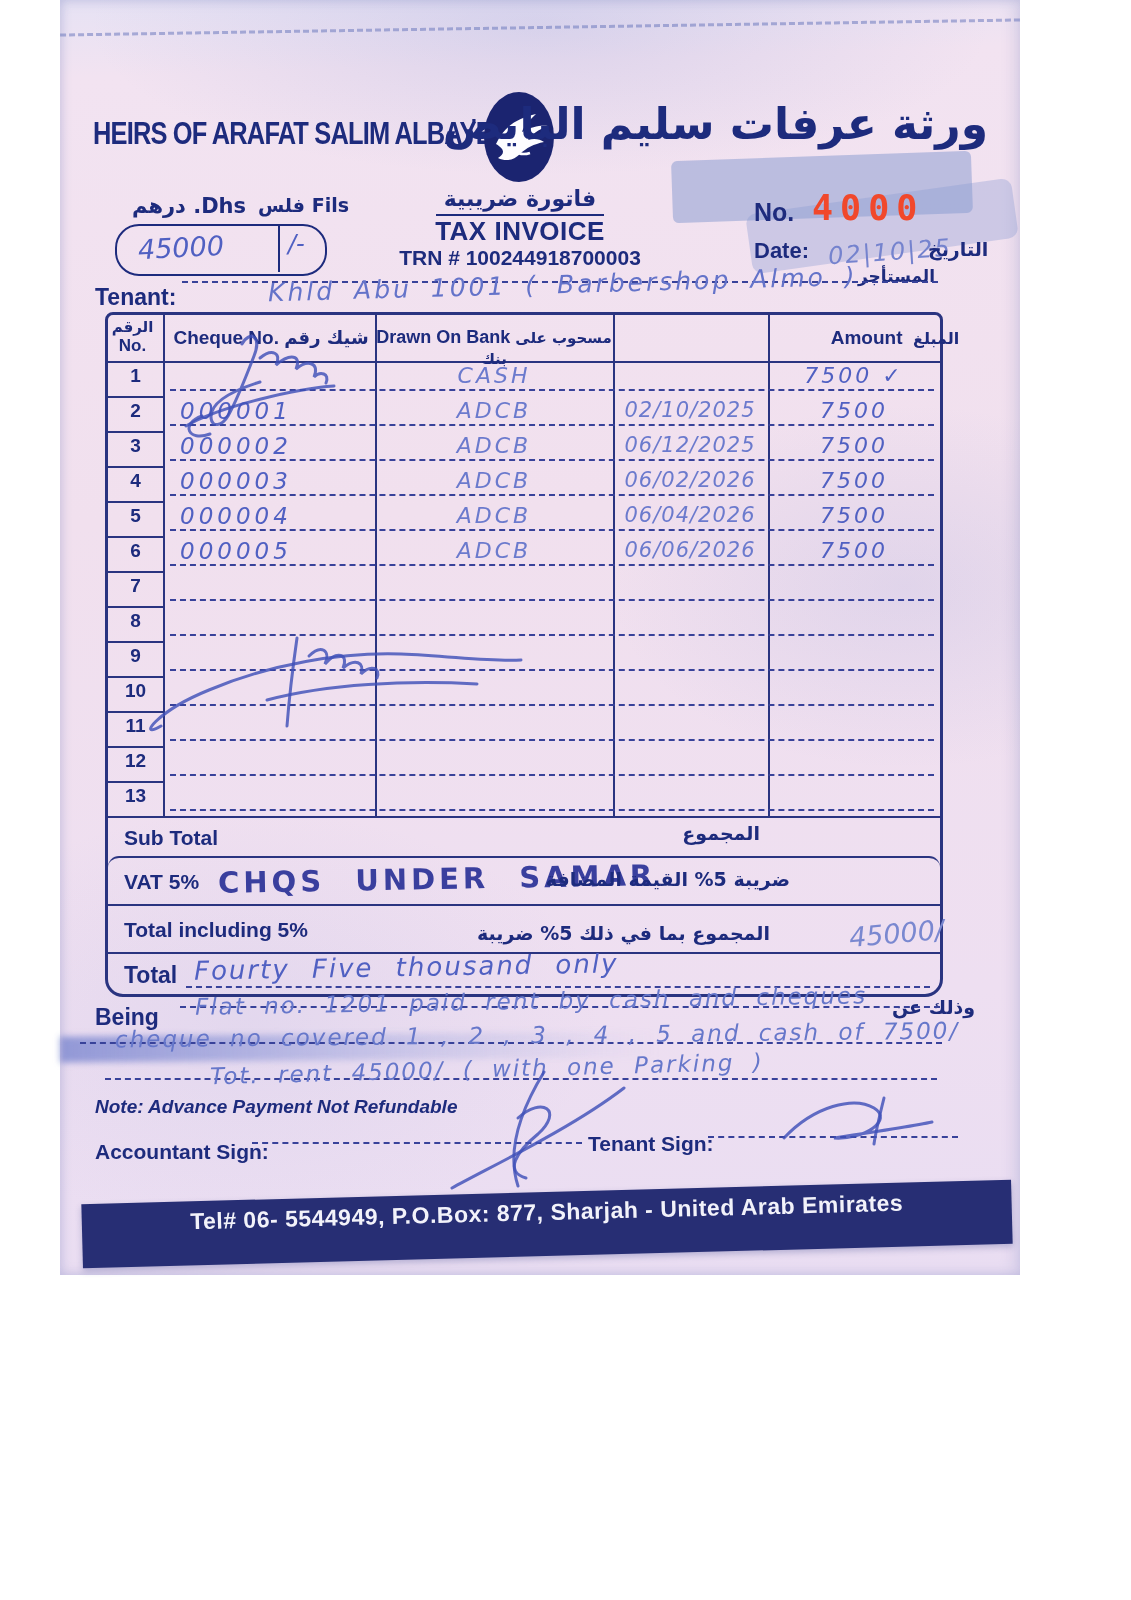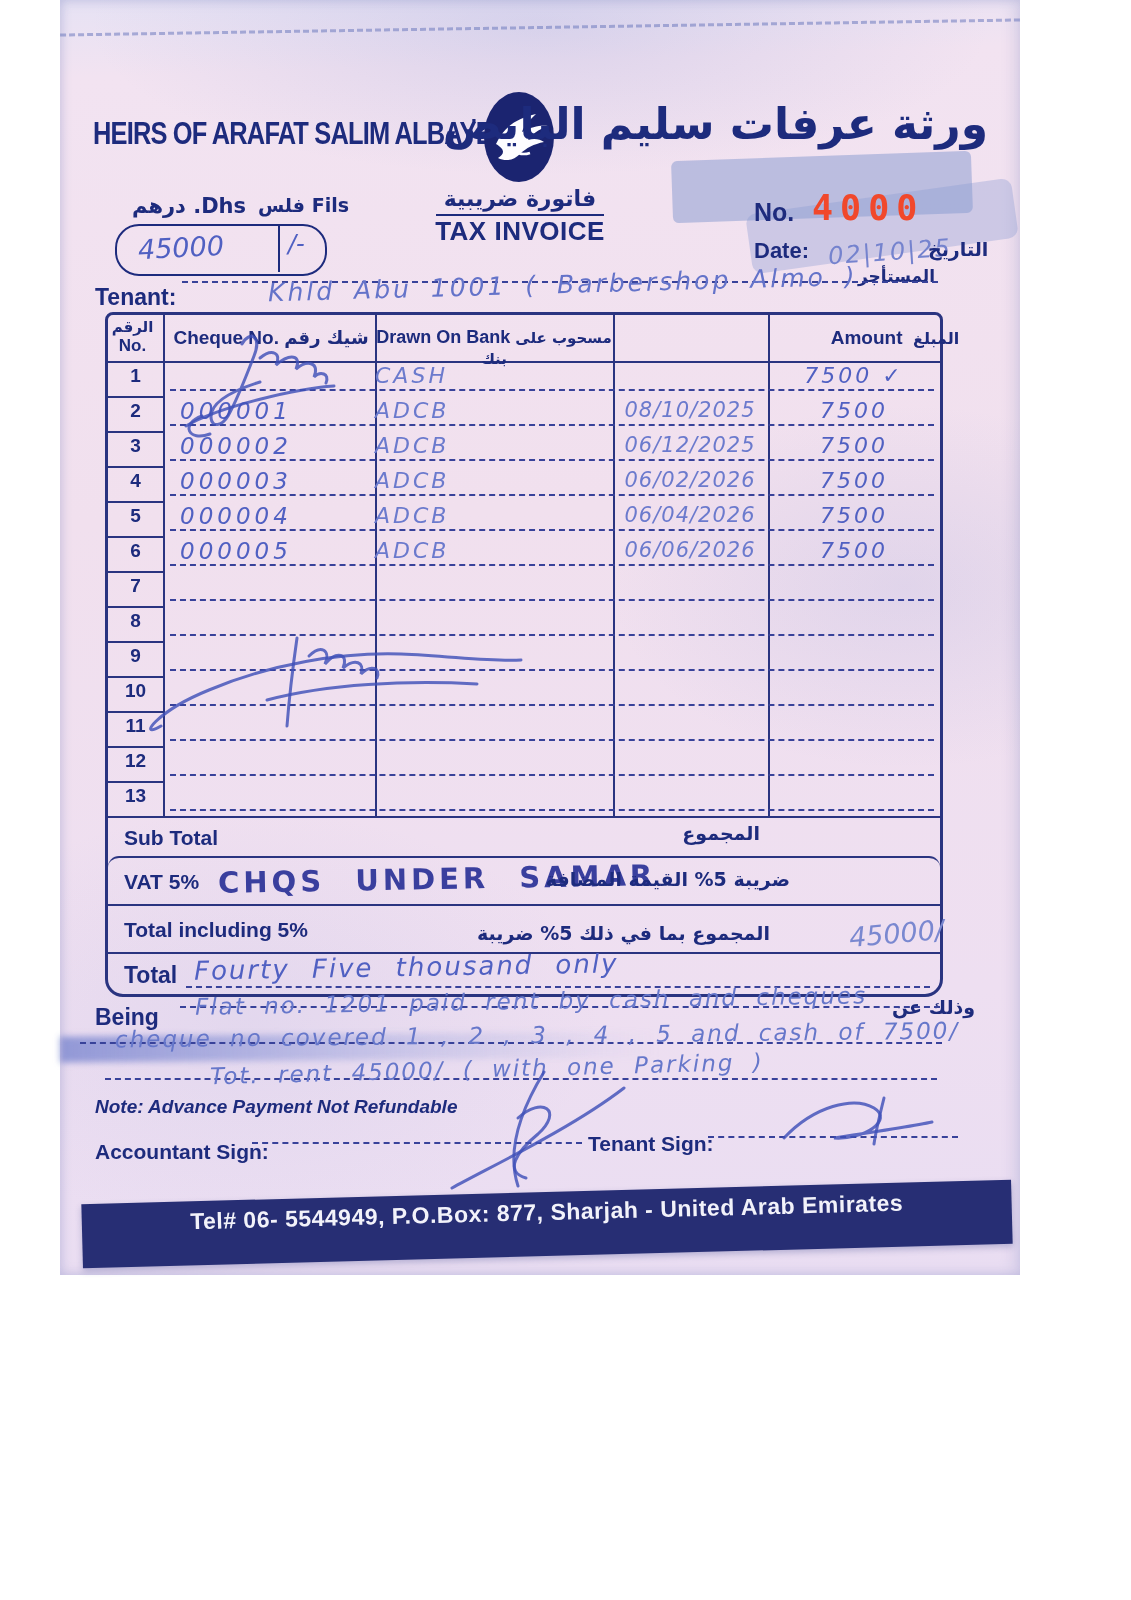--- a/index.html
+++ b/index.html
@@ -57,21 +57,21 @@
   
   .twrap{position:absolute;left:45px;top:312px;width:832px;height:679px;
     border:3px solid var(--line);border-radius:8px 8px 18px 18px;}
   .thead{position:absolute;left:0;top:0;width:100%;height:46px;border-bottom:2.5px solid var(--line);}
   .vline{position:absolute;top:0;height:501px;width:0;border-left:2.5px solid var(--line);}
   .trow{position:absolute;left:0;width:100%;height:35px;}
   .trow .dash{position:absolute;left:62px;right:6px;bottom:5px;border-bottom:2.5px dashed #38429a;}
   .cno{position:absolute;left:0;width:55px;text-align:center;top:4px;font-size:19px;color:var(--navy);font-weight:700;}
   .nosep{position:absolute;left:0;width:55px;height:0;border-top:2.5px solid var(--line);}
   .cchq{position:absolute;left:72px;top:2px;font-size:23px;letter-spacing:4px;}
-  .cbank{position:absolute;left:267px;width:238px;top:2px;font-size:22px;letter-spacing:3px;color:#6b7acd;}
+  .cbank{position:absolute;left:267px;width:238px;text-align:center;top:2px;font-size:22px;letter-spacing:3px;color:#6b7acd;}
   .cdate{position:absolute;left:498px;width:168px;text-align:center;top:2px;font-size:21px;letter-spacing:1px;color:#6b7acd;}
   .camt{position:absolute;left:660px;width:172px;text-align:center;top:2px;font-size:22px;letter-spacing:3px;}
   .hcell{position:absolute;top:0;height:46px;color:var(--navy);font-weight:700;}
   .totrow{position:absolute;left:0;width:100%;border-top:2.5px solid var(--line);}
   .tot-lbl{position:absolute;left:16px;font-size:21px;}
   .tot-ar{position:absolute;font-size:19px;}
   
   #subtotal{top:501px;height:40px;} #vat{top:541px;height:48px;border-radius:11px;}
   #tincl{top:589px;height:48px;} #totalrow{top:637px;height:42px;}
   .vat-hw{position:absolute;left:110px;top:4px;font-size:29px;font-weight:700;color:#3a3f9e;letter-spacing:4px;word-spacing:16px;transform:rotate(-1deg);font-style:normal;}
@@ -124,20 +124,21 @@
 
   <div class="abs print ar dhs-lbl">Dhs. درهم</div>
   <div class="abs print ar fils-lbl">Fils فلس</div>
   <div class="abs pill"></div>
   <div class="abs pill-div"></div>
   <div class="abs hw pill-dhs">45000</div>
   <div class="abs hw pill-fils">/-</div>
 
   <div class="abs print ar title-ar"><span>فاتورة ضريبية</span></div>
   <div class="abs print title-en">TAX INVOICE</div>
+  <div class="abs print trn">TRN # 100244918700003</div>
 
   <div class="abs print no-lbl">No.</div>
   <div class="abs no-val">4000</div>
   <div class="abs print date-lbl">Date:</div>
   <div class="abs hw date-hw">02|10|25</div>
   <div class="abs print ar date-ar">التاريخ</div>
   <div class="abs print ar mustajir">المستأجر</div>
 
   <div class="abs print tenant-lbl">Tenant:</div>
   <div class="abs dashline tenant-dash"></div>
@@ -170,21 +171,21 @@
           <span class="hw cchq"></span>
           <span class="hw cbank">CASH</span>
           <span class="hw cdate"></span>
           <span class="hw camt">7500 ✓</span>
         </div>
         <div class="trow" style="top: 81px;">
           <div class="dash"></div>
           <span class="cno">2</span>
           <span class="hw cchq">000001</span>
           <span class="hw cbank">ADCB</span>
-          <span class="hw cdate">08/10/2025</span>
+          <span class="hw cdate">02/10/2025</span>
           <span class="hw camt">7500</span>
         </div>
         <div class="nosep" style="top: 81px;"></div>
         <div class="trow" style="top: 116px;">
           <div class="dash"></div>
           <span class="cno">3</span>
           <span class="hw cchq">000002</span>
           <span class="hw cbank">ADCB</span>
           <span class="hw cdate">06/12/2025</span>
           <span class="hw camt">7500</span>

